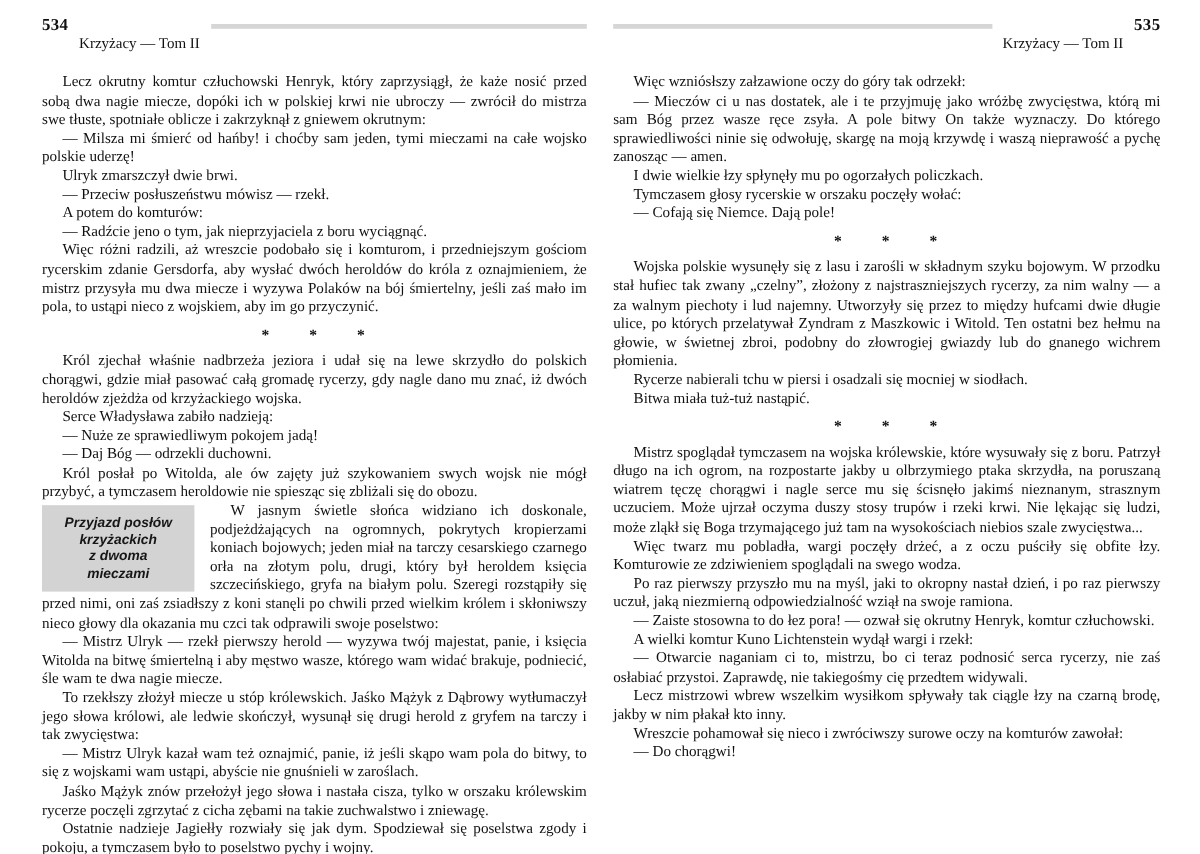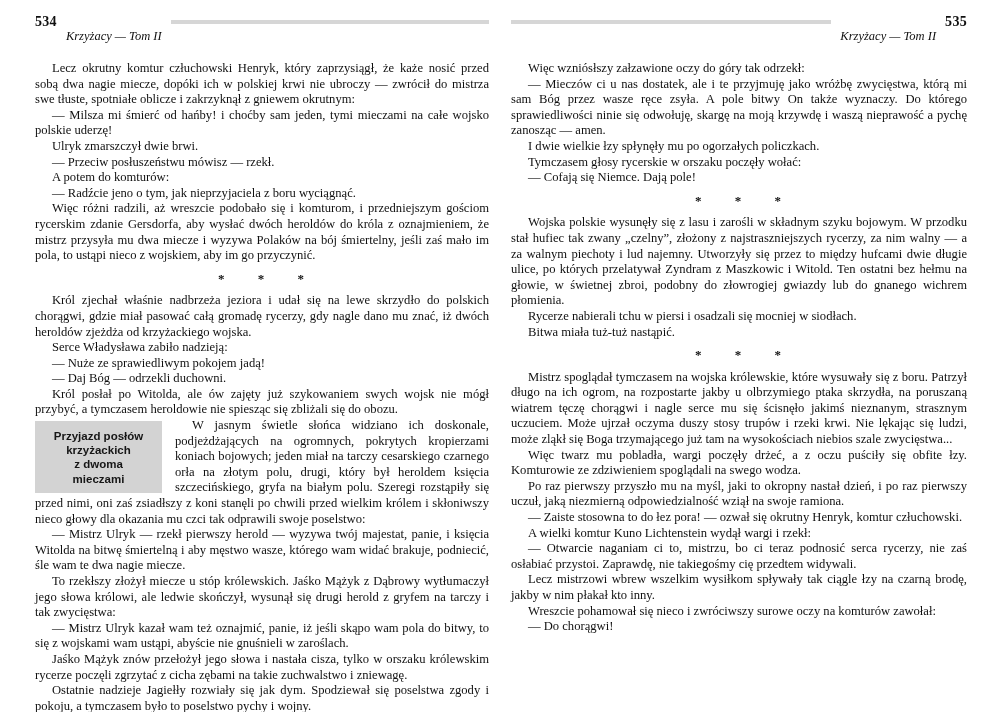--- a/index.html
+++ b/index.html
@@ -31,21 +31,20 @@
     height: 14px;
     margin-bottom: 19px;
   }
   .page-number {
     font-family: "Liberation Serif", serif;
     font-weight: bold;
     font-size: 14px;
     letter-spacing: 0.3px;
   }
   .running-title {
-    font-style: italic;
     font-size: 12.5px;
     white-space: nowrap;
     margin-top: 28px;
   }
   .header-rule {
     flex: 1;
     height: 4px;
     background: #d6d6d6;
   }
 
@@ -75,20 +74,21 @@
     background: #d3d3d3;
     margin: 3px 13px 3px 0;
     padding: 8px 4px 7px 4px;
     font-family: "Liberation Sans", sans-serif;
     font-weight: bold;
     font-size: 11.5px;
     line-height: 14.2px;
     text-align: center;
     text-indent: 0;
     color: #161616;
+    font-style: italic;
   }
   .margin-note span { display: block; }
 </style>
 </head>
 <body>
 
 <div class="spread">
 
   <div class="page page-left">
     <div class="page-header">

